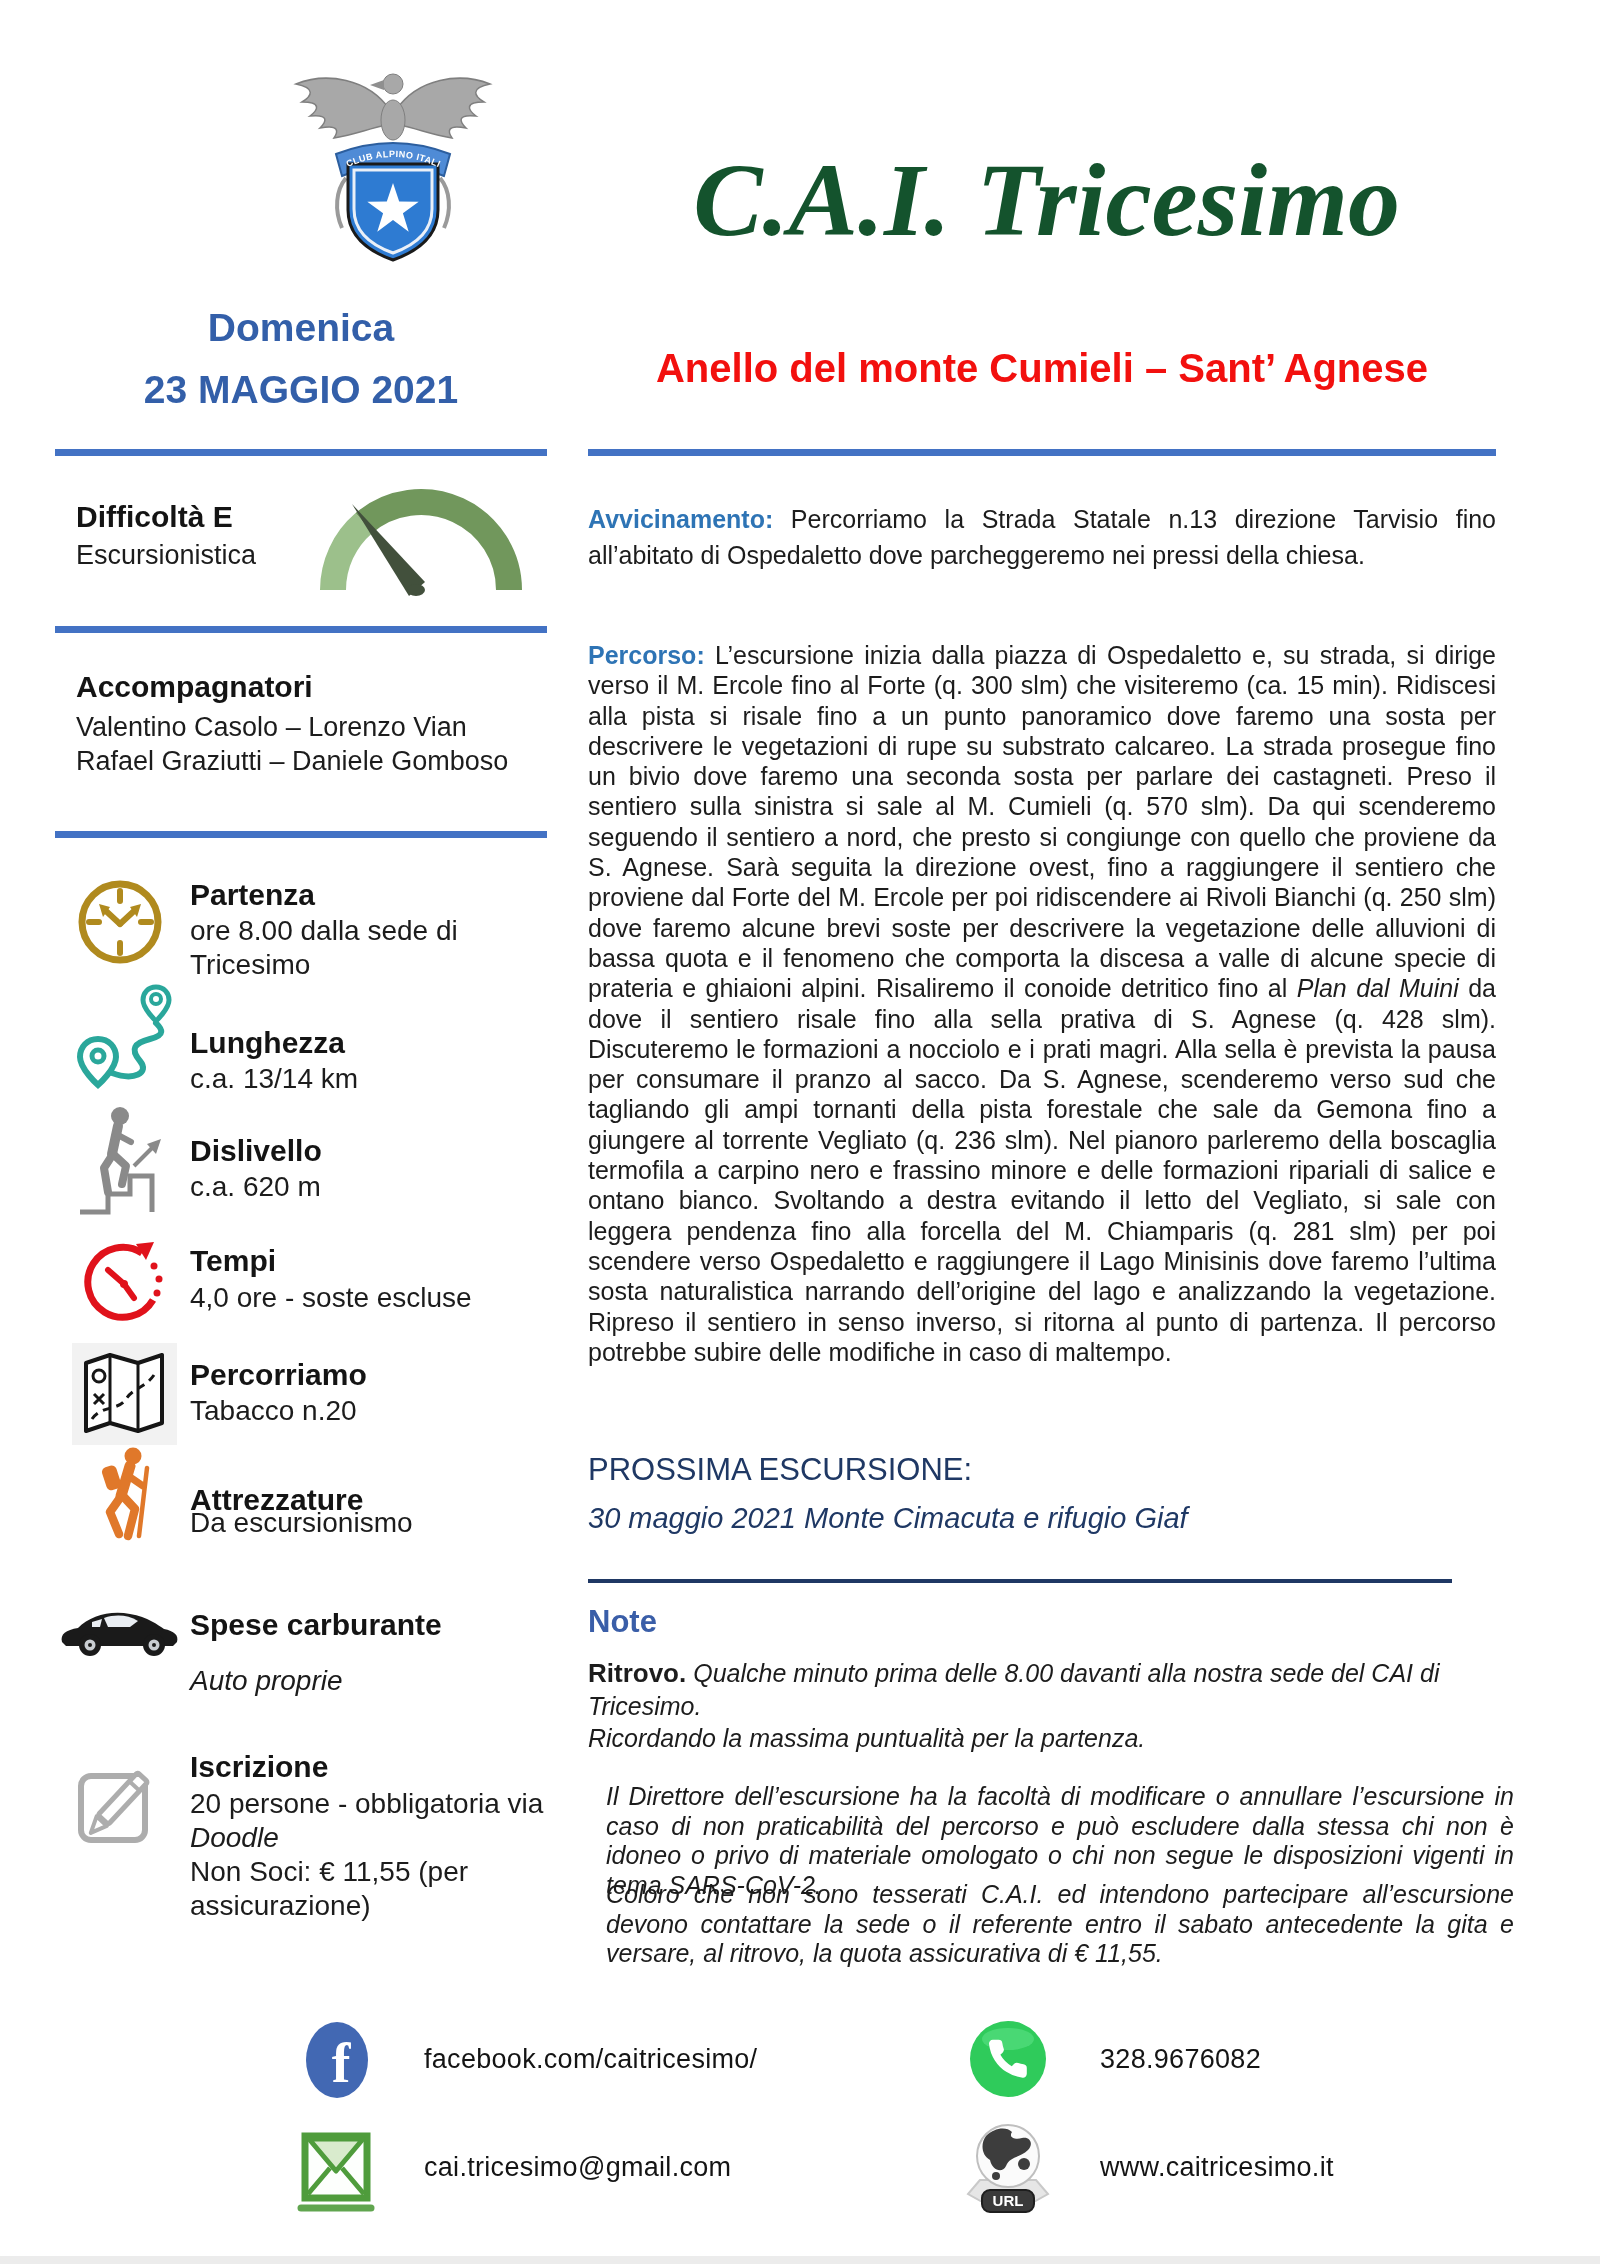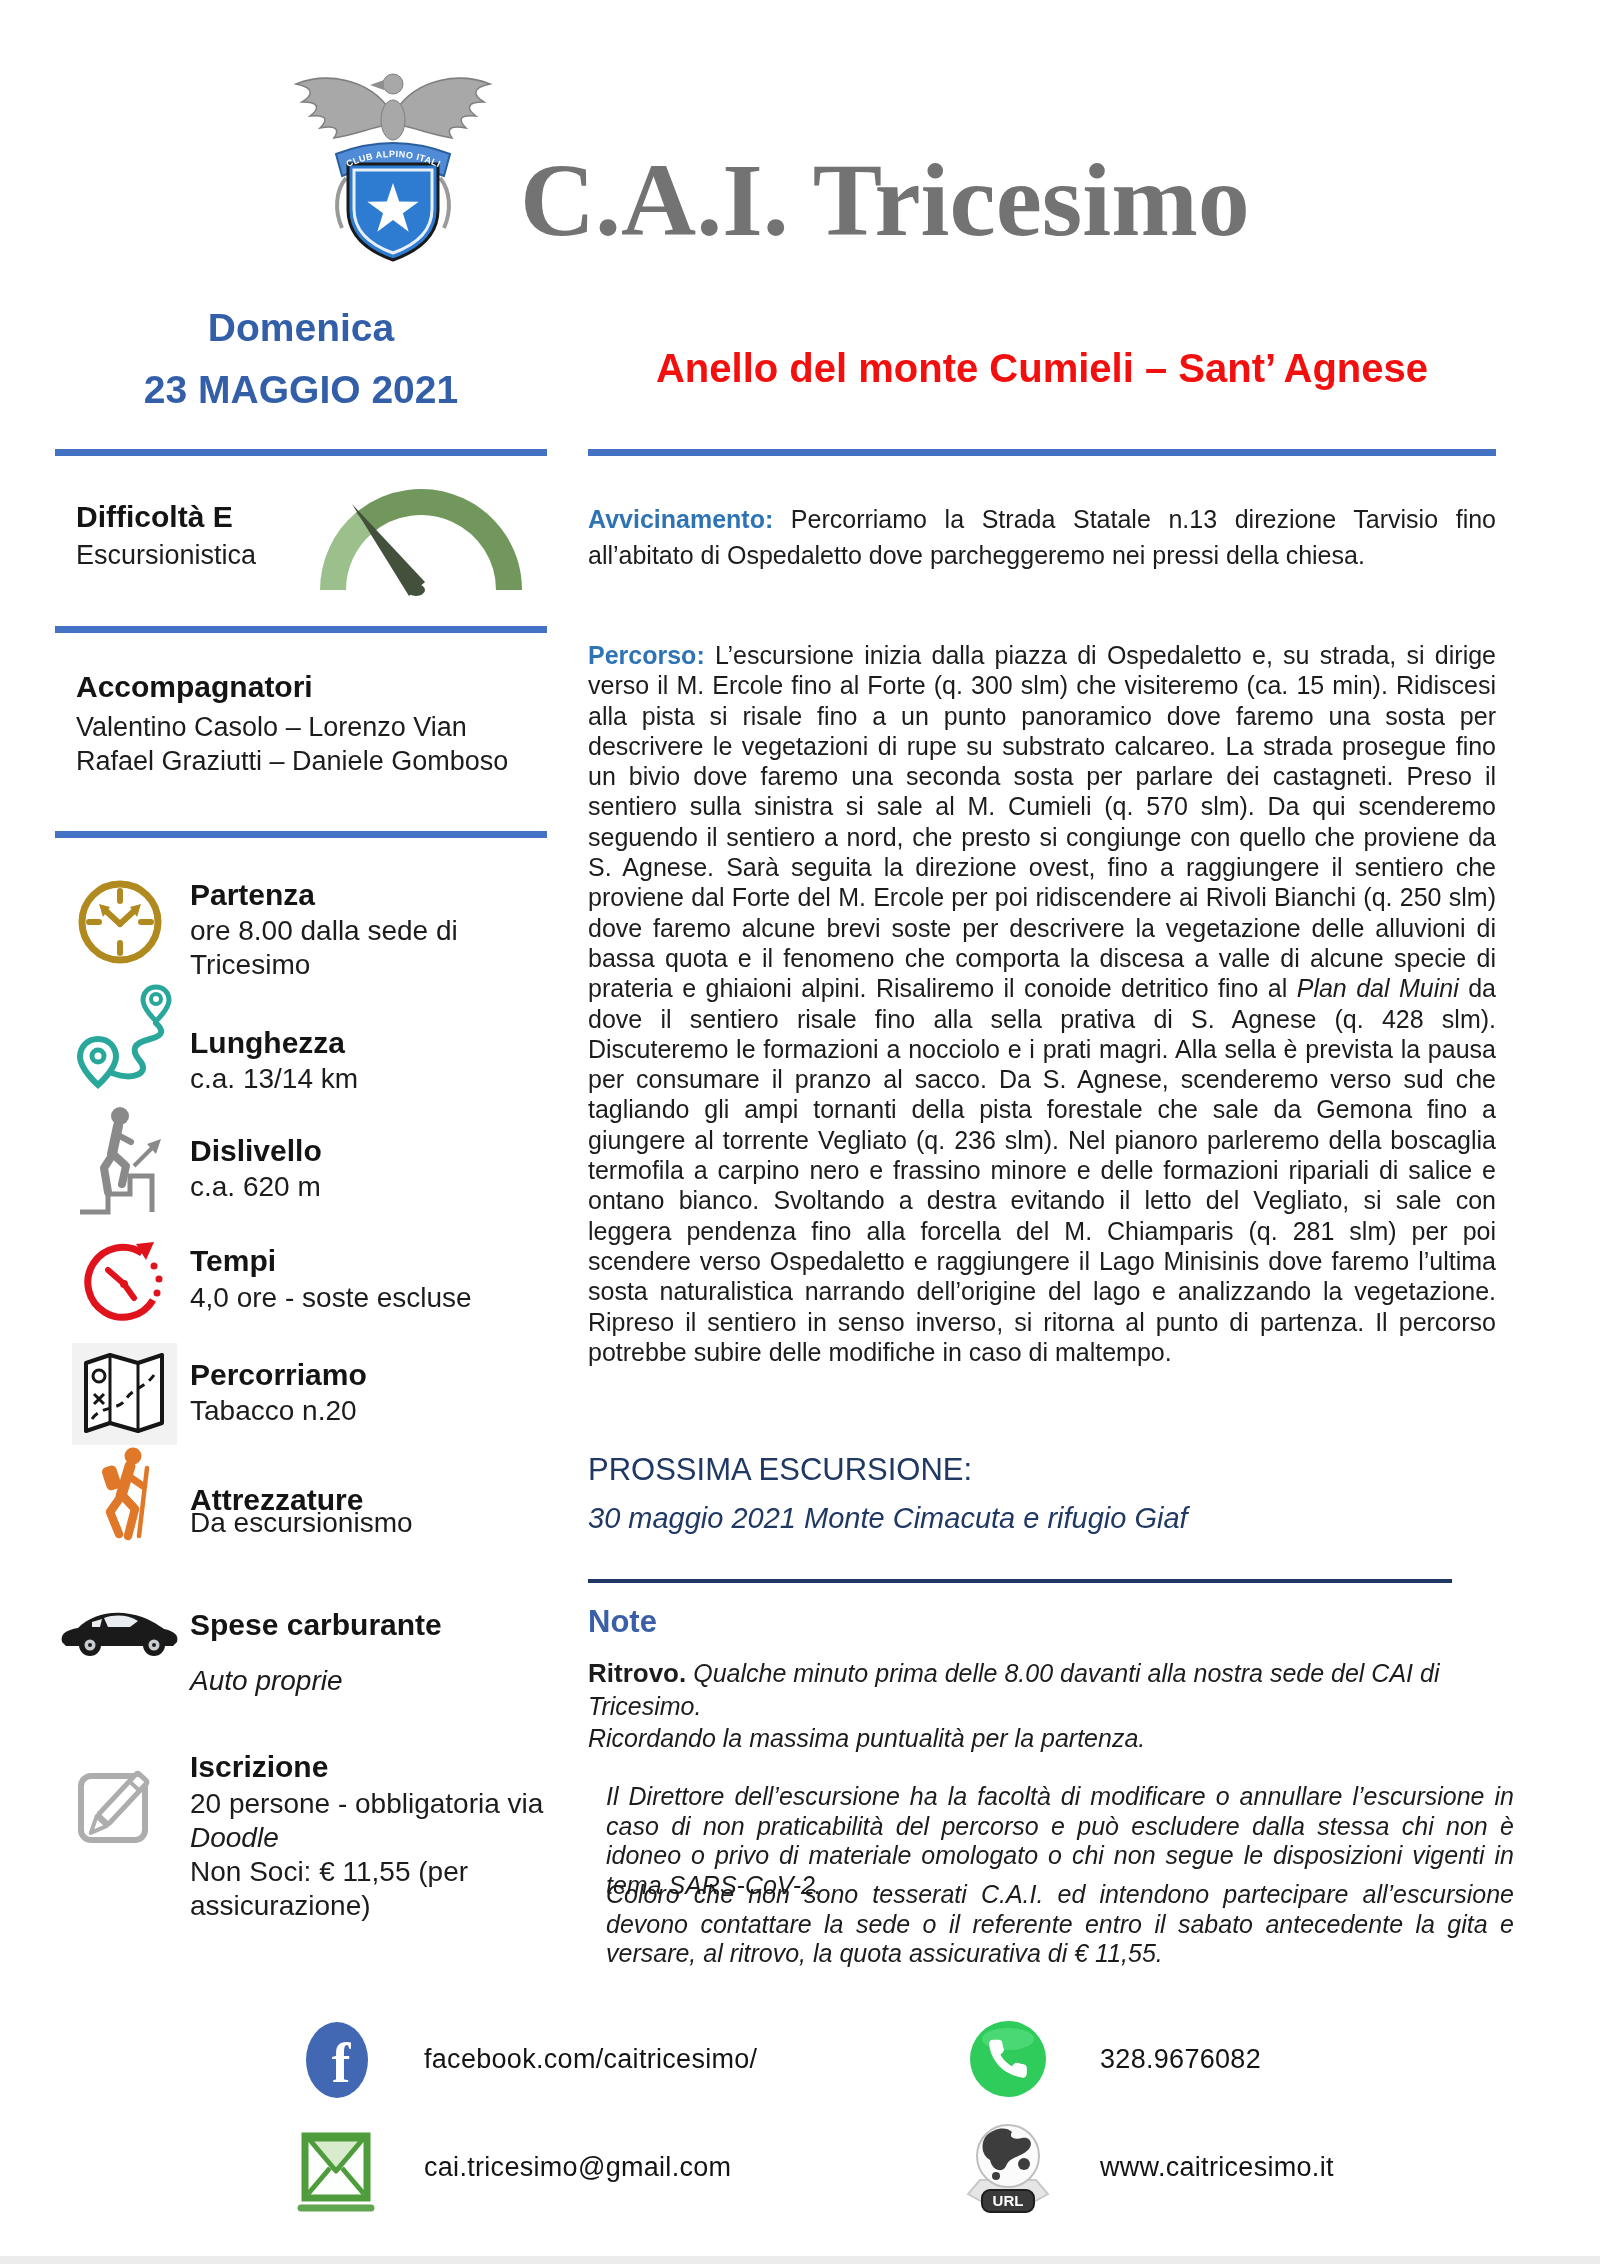--- a/index.html
+++ b/index.html
@@ -1,23 +1,23 @@
 <!DOCTYPE html>
 <html><head>
 <meta charset="utf-8">
 <style>
   html,body{margin:0;padding:0;background:#ffffff;}
   .page{position:relative;width:1600px;height:2264px;background:#ffffff;overflow:hidden;
         font-family:"Liberation Sans",sans-serif;color:#1c1c1c;}
   .abs{position:absolute;}
   .rule{position:absolute;height:7px;background:#4372C4;}
   .rule-navy{position:absolute;height:4px;background:#1F3864;}
-  .header-title{position:absolute;left:520px;top:148px;width:880px;text-align:left;
-        font-family:"Liberation Serif",serif;font-weight:700;
-        font-size:104px;line-height:1;color:#737373;white-space:nowrap;}
+  .header-title{position:absolute;left:520px;top:148px;width:880px;text-align:right;
+        font-family:"Liberation Serif",serif;font-style:italic;font-weight:700;
+        font-size:104px;line-height:1;color:#14532d;white-space:nowrap;}
   .date-line{position:absolute;left:55px;width:492px;text-align:center;
         font-weight:700;font-size:39px;color:#335FA9;}
   .sec-title{position:absolute;font-weight:700;font-size:30px;color:#141414;}
   .sec-body{position:absolute;font-size:27px;color:#1c1c1c;}
   .item-title{position:absolute;left:190px;font-weight:700;font-size:30px;color:#141414;}
   .item-body{position:absolute;left:190px;width:362px;font-size:28px;line-height:34px;color:#1c1c1c;}
   .r-title{position:absolute;left:588px;top:346px;width:908px;text-align:center;
         font-weight:700;font-size:40px;color:#F2100E;white-space:nowrap;}
   .para{position:absolute;left:588px;width:908px;margin:0;text-align:justify;
         font-size:25px;line-height:30.3px;color:#1c1c1c;}

